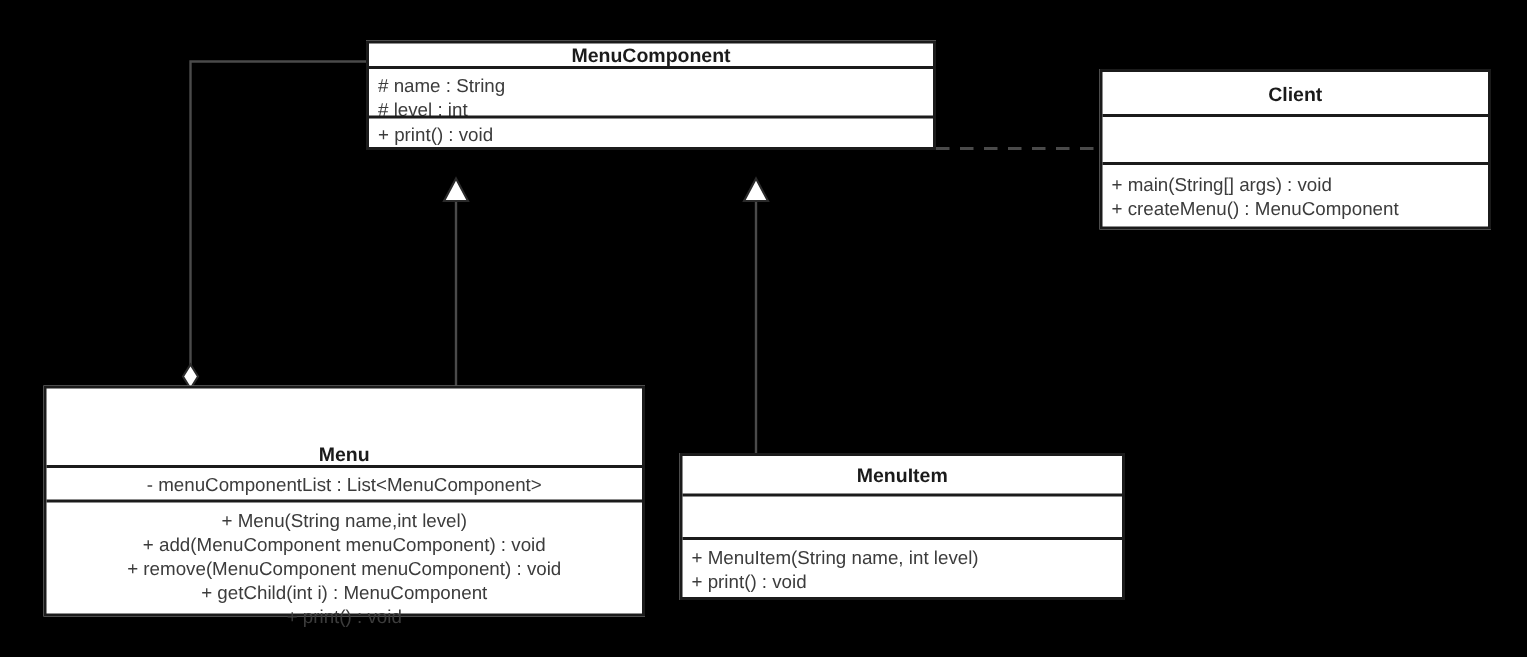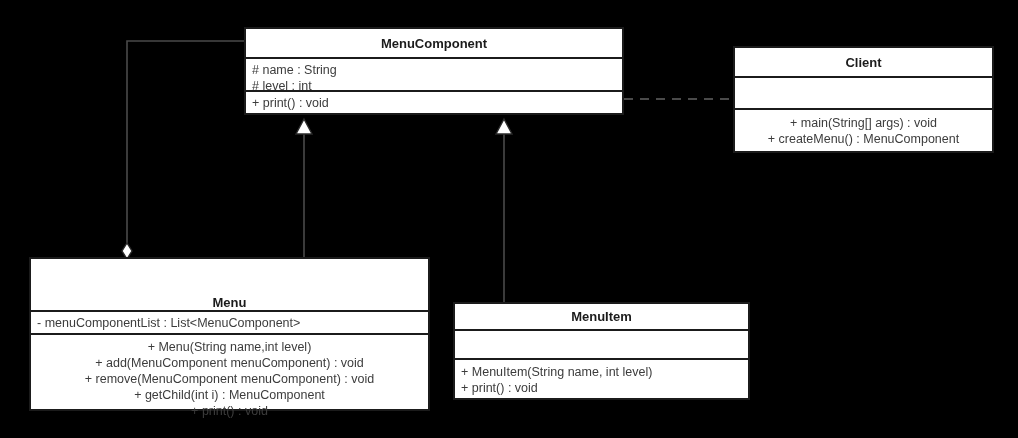--- a/index.html
+++ b/index.html
@@ -79,43 +79,43 @@
     <g>
       <path d="M 504 302 L 504 133" fill="none" stroke="#4a4a4a" stroke-width="1.6"></path>
       <polygon points="504,119 512,134 496,134" fill="#ffffff" stroke="#2a2a2a" stroke-width="1.4"></polygon>
     </g>
 
     <g>
       <path d="M 624 99 L 733 99" fill="none" stroke="#4a4a4a" stroke-width="2" stroke-dasharray="9 7"></path>
     </g>
   </svg>
 
-  <div class="uml-class" style="left:244px; top:27px; width:380px; height:88px;">
+  <div class="uml-class" style="left:244px; top:27px; width:380px; height:73px;">
     <div class="cls-title" style="height:28px;">MenuComponent</div>
     <div class="cls-section" style="height:33px;">
       <div class="cls-line"># name : String</div>
       <div class="cls-line"># level : int</div>
     </div>
     <div class="cls-section" style="flex:1;">
       <div class="cls-line">+ print() : void</div>
     </div>
   </div>
 
   <div class="uml-class" style="left:733px; top:46px; width:261px; height:107px;">
     <div class="cls-title" style="height:28px;border-radius:10px;">Client</div>
     <div class="cls-section empty-section" style="height:32px;"></div>
-    <div class="cls-section" style="flex:1; padding-top:5px;align-items:center;">
+    <div class="cls-section" style="flex:1; padding-top:5px;">
       <div class="cls-line">+ main(String[] args) : void</div>
       <div class="cls-line">+ createMenu() : MenuComponent</div>
     </div>
   </div>
 
   <div class="uml-class" style="left:29px; top:257px; width:401px; height:154px;">
     <div class="cls-title" style="height:28px;margin-top:36px;">Menu</div>
-    <div class="cls-section" style="height:30px; justify-content:center;">
+    <div class="cls-section" style="height:30px; justify-content:center;align-items:center;">
       <div class="cls-line">- menuComponentList : List&lt;MenuComponent&gt;</div>
     </div>
     <div class="cls-section" style="flex:1; padding-top:4px;text-align:center;">
       <div class="cls-line">+ Menu(String name,int level)</div>
       <div class="cls-line">+ add(MenuComponent menuComponent) : void</div>
       <div class="cls-line">+ remove(MenuComponent menuComponent) : void</div>
       <div class="cls-line">+ getChild(int i) : MenuComponent</div>
       <div class="cls-line">+ print() : void</div>
     </div>
   </div>

